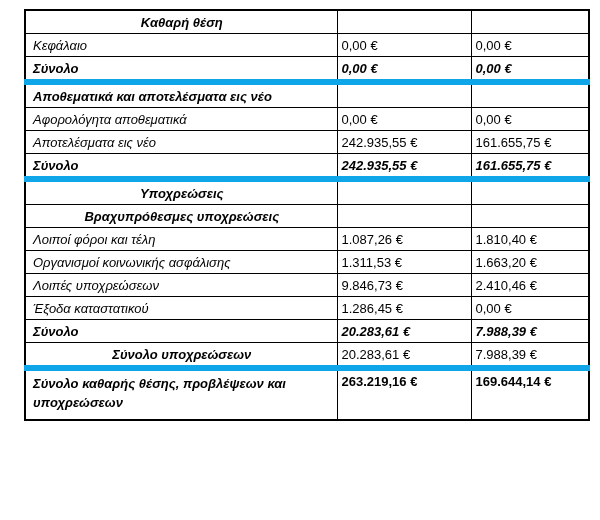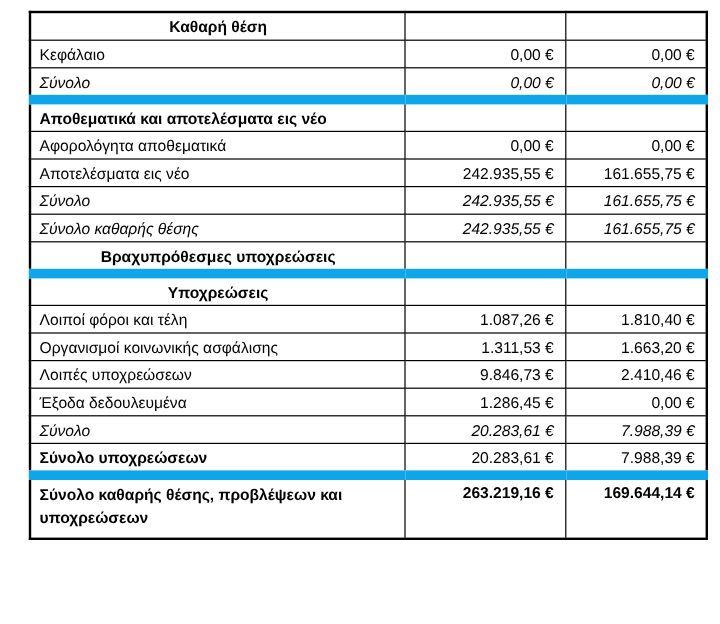--- a/index.html
+++ b/index.html
@@ -32,63 +32,64 @@
     height: 22px;
     padding: 0 4px;
     white-space: nowrap;
     overflow: hidden;
     vertical-align: middle;
   }
   td.label {
     text-align: left;
     padding-left: 7px;
     padding-right: 6px;
+    font-style: italic;
   }
   td.value {
-    text-align: right;
     padding-right: 9px;
   }
   
   tr.row-header-center td.label {
     text-align: center;
     font-weight: 700;
   }
   
   tr.row-header-left td.label {
     font-weight: 700;
   }
   
   tr.row-total td {
-    font-weight: 400;
+    font-weight: 700;
     font-style: italic;
     margin-top: 19px;
   }
   
   tr.row-subtotal td.label {
     font-weight: 700;
+    text-align: center;
   }
   
   tr.row-grand td {
     font-weight: 700;
     height: 42px;
   }
   tr.row-grand td.label {
     white-space: normal;
     line-height: 19px;
     vertical-align: top;
     padding-top: 3px;
     padding-bottom: 3px;
   }
   tr.row-grand td.value {
     vertical-align: top;
     padding-top: 3px;
   }
   
   tr.thick-top td {
-    border-top: 8px solid #0ea5e9;
+    border-top: 6px solid #0ea5e9;
   }
 </style>
 </head>
 <body>
 
 <div class="sheet">
   <table class="fin-table">
     <colgroup>
       <col style="width:312px">
       <col style="width:134px">
@@ -123,52 +124,47 @@
         <tr class="row-item">
           <td class="label">Αποτελέσματα εις νέο</td>
           <td class="value">242.935,55 €</td>
           <td class="value">161.655,75 €</td>
         </tr>
         <tr class="row-total">
           <td class="label">Σύνολο</td>
           <td class="value">242.935,55 €</td>
           <td class="value">161.655,75 €</td>
         </tr>
-        <tr class="row-total">
-          <td class="label">Σύνολο καθαρής θέσης</td>
-          <td class="value">242.935,55 €</td>
-          <td class="value">161.655,75 €</td>
+        <tr class="row-header-center thick-top">
+          <td class="label">Υποχρεώσεις</td>
+          <td class="value"></td>
+          <td class="value"></td>
         </tr>
         <tr class="row-header-center">
           <td class="label">Βραχυπρόθεσμες υποχρεώσεις</td>
-          <td class="value"></td>
-          <td class="value"></td>
-        </tr>
-        <tr class="row-header-center thick-top">
-          <td class="label">Υποχρεώσεις</td>
           <td class="value"></td>
           <td class="value"></td>
         </tr>
         <tr class="row-item">
           <td class="label">Λοιποί φόροι και τέλη</td>
           <td class="value">1.087,26 €</td>
           <td class="value">1.810,40 €</td>
         </tr>
         <tr class="row-item">
           <td class="label">Οργανισμοί κοινωνικής ασφάλισης</td>
           <td class="value">1.311,53 €</td>
           <td class="value">1.663,20 €</td>
         </tr>
         <tr class="row-item">
           <td class="label">Λοιπές υποχρεώσεων</td>
           <td class="value">9.846,73 €</td>
           <td class="value">2.410,46 €</td>
         </tr>
         <tr class="row-item">
-          <td class="label">Έξοδα δεδουλευμένα</td>
+          <td class="label">Έξοδα καταστατικού</td>
           <td class="value">1.286,45 €</td>
           <td class="value">0,00 €</td>
         </tr>
         <tr class="row-total">
           <td class="label">Σύνολο</td>
           <td class="value">20.283,61 €</td>
           <td class="value">7.988,39 €</td>
         </tr>
         <tr class="row-subtotal">
           <td class="label">Σύνολο υποχρεώσεων</td>

